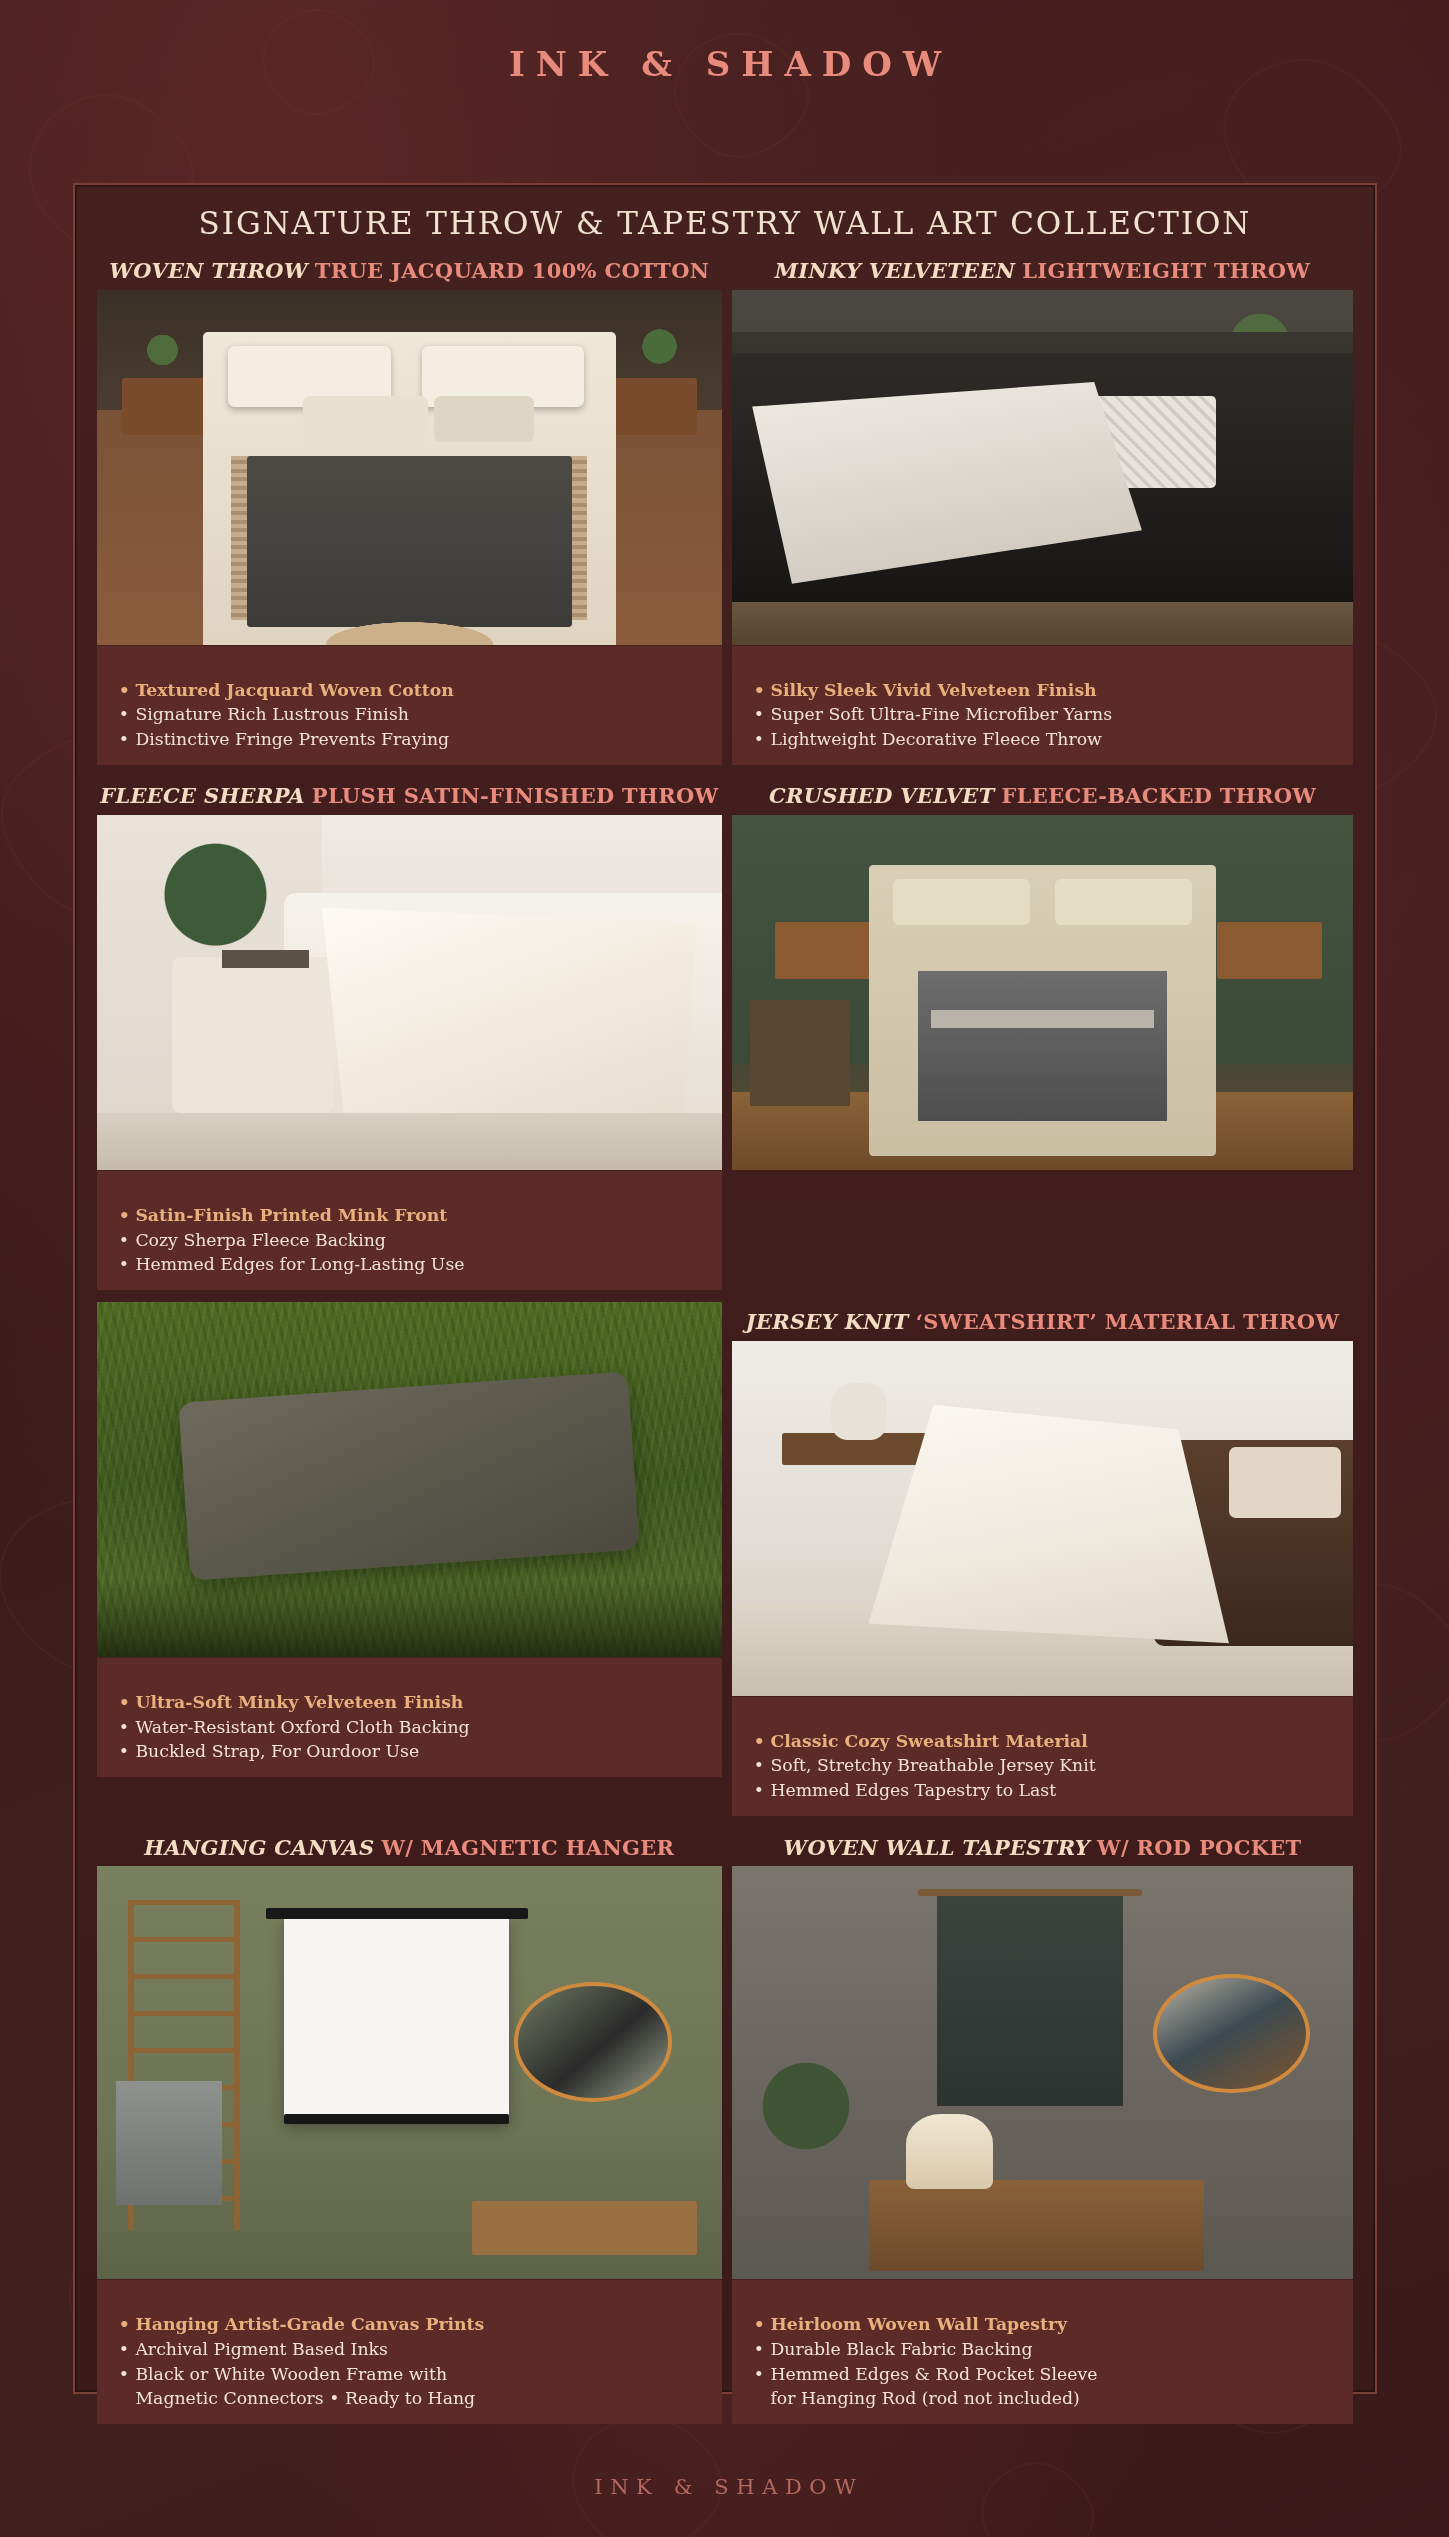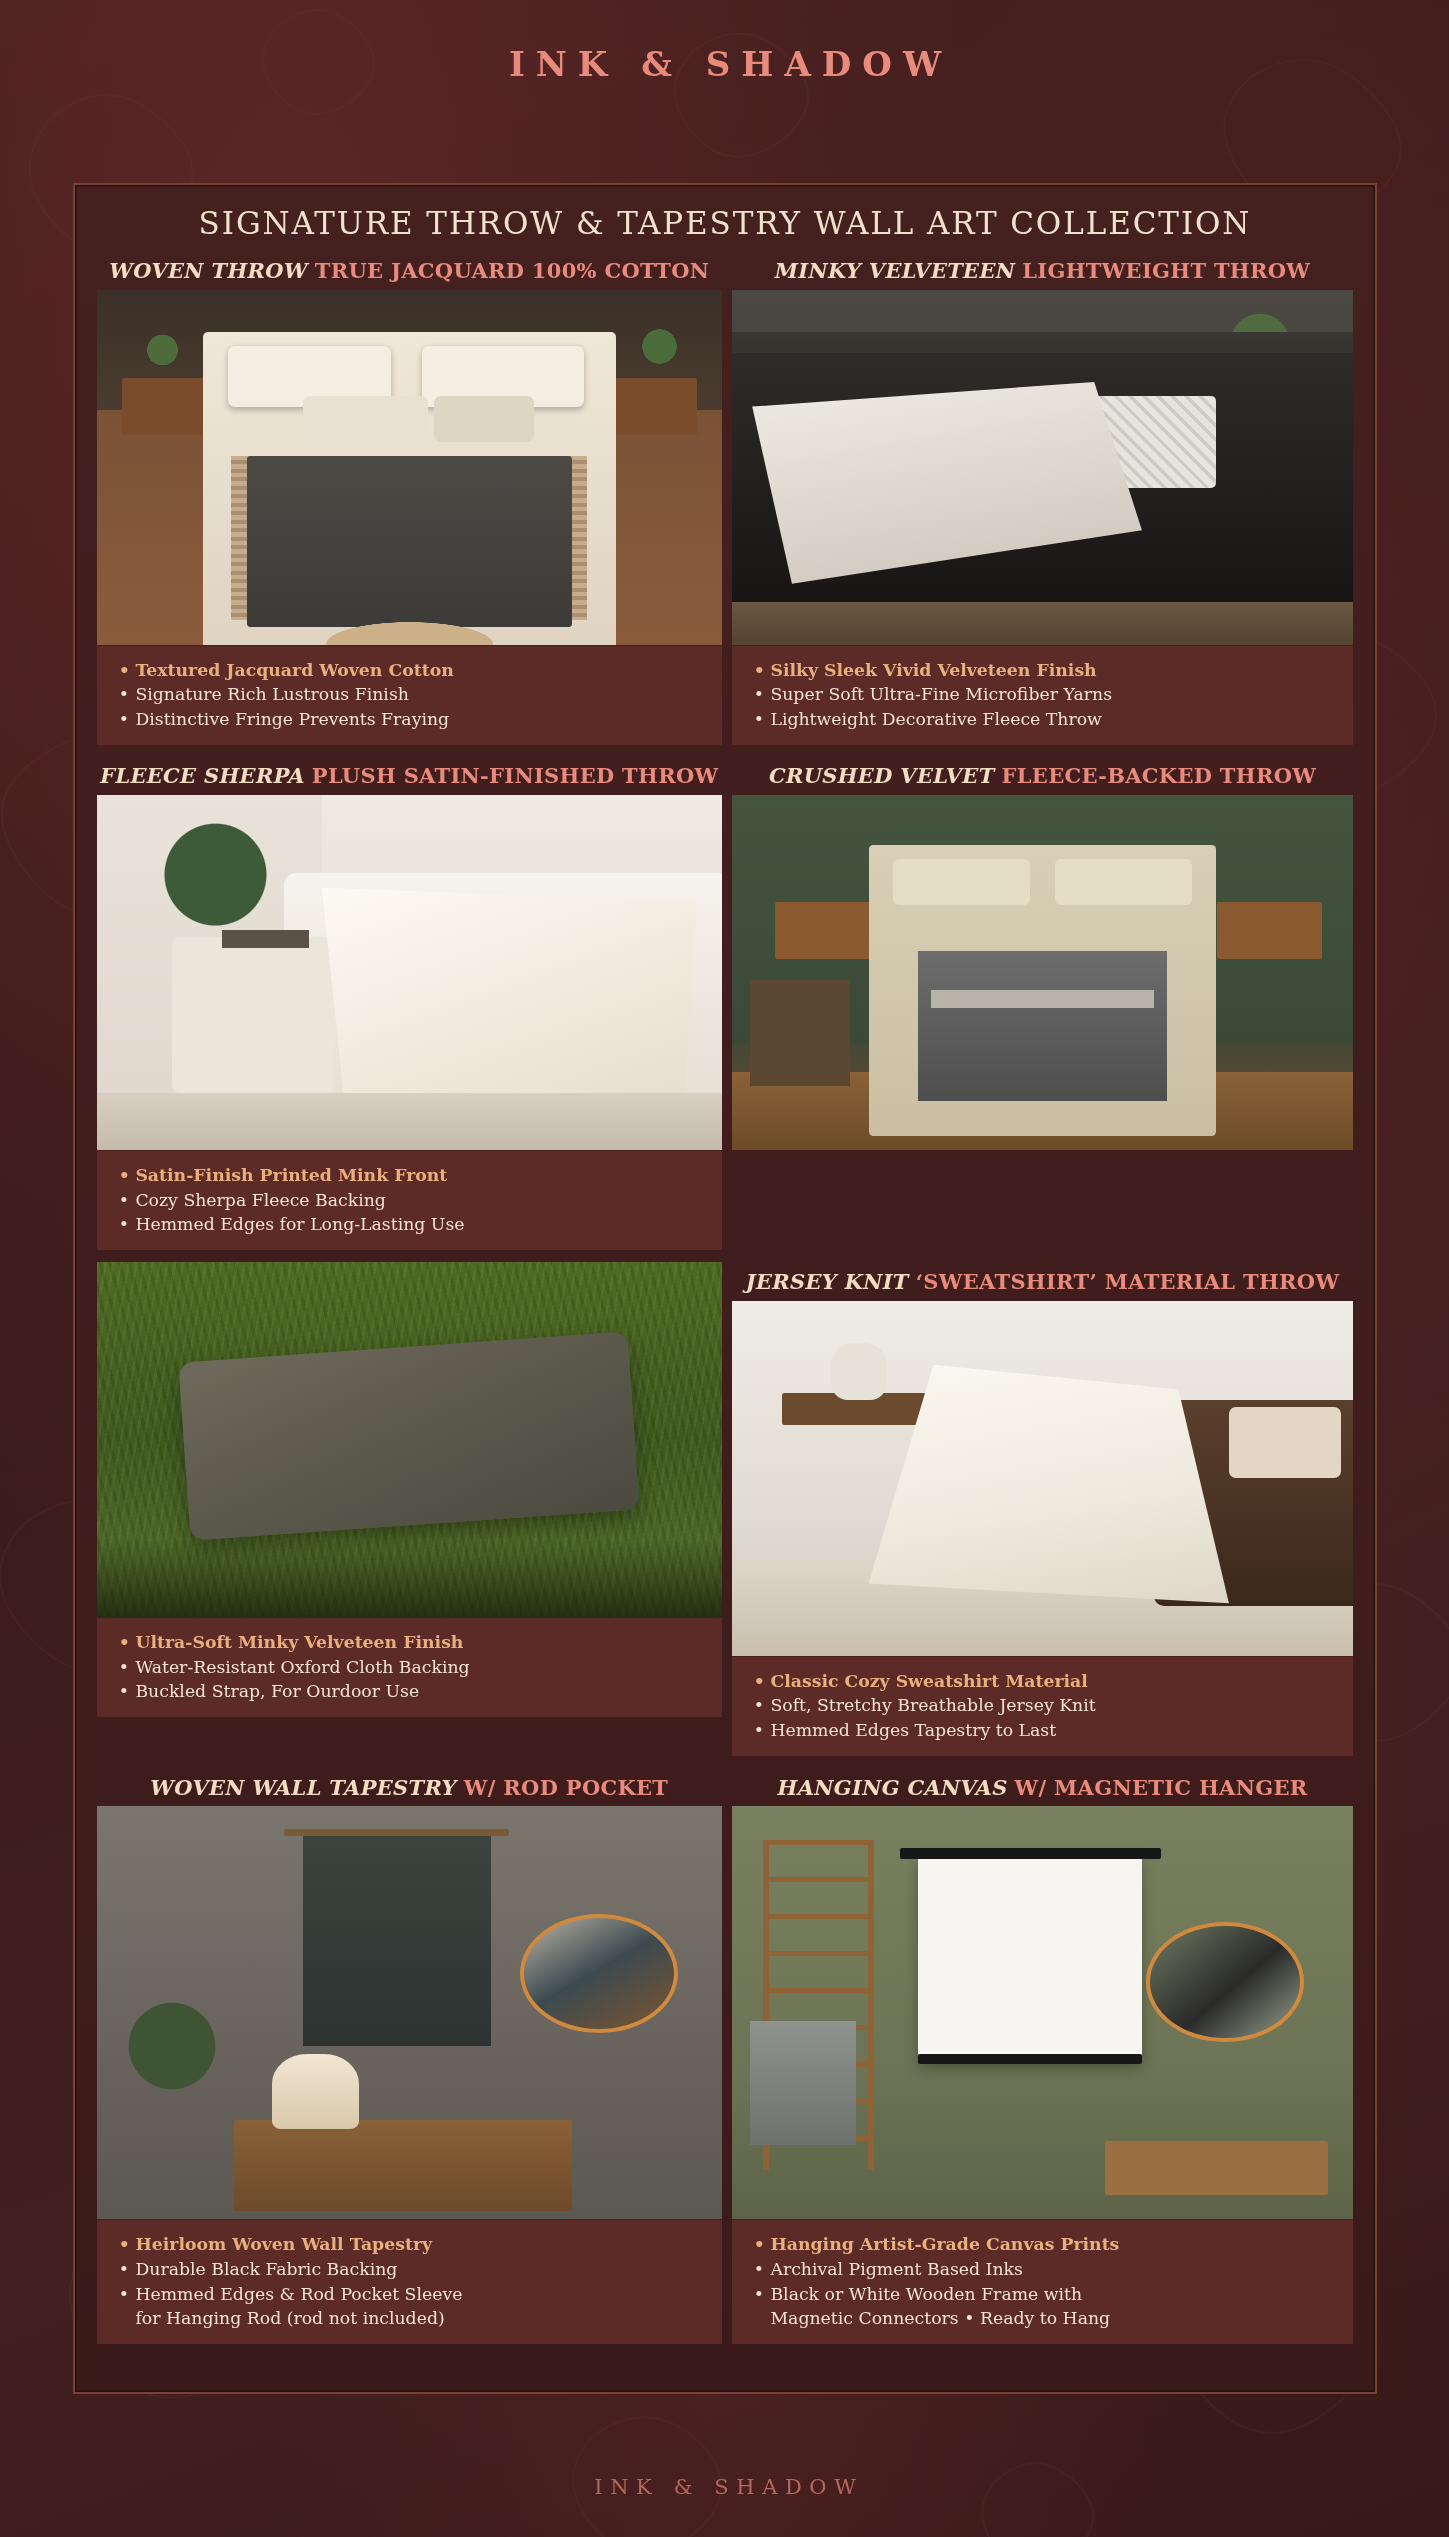--- a/index.html
+++ b/index.html
@@ -141,20 +141,21 @@
   }
   .feat li::before {
     content: "•";
     position: absolute;
     left: 3.4px;
     color: #f2e3d2;
   }
   .feat li.first {
     color: #e9b07e;
     font-weight: 700;
+    margin-top: 20px;
   }
   .feat li.first::before { color: #e9b07e; }
   .feat li.cont::before { content: ""; }
   .feat.center li { text-align: left; }
 
   
   .footer {
     position: absolute;
     left: 0; right: 0;
     bottom: 39px;
@@ -413,20 +414,44 @@
           <ul>
             <li class="first">Classic Cozy Sweatshirt Material</li>
             <li>Soft, Stretchy Breathable Jersey Knit</li>
             <li>Hemmed Edges Tapestry to Last</li>
           </ul>
         </div>
       </div>
 
       <div class="card">
         <div class="card-head">
+          <span class="em">HANGING CANVAS</span>
+          <span class="hi">W/ MAGNETIC HANGER</span>
+        </div>
+        <div class="photo tall sc7">
+          <div class="ladder"></div>
+            <div class="blanket"></div>
+          <div class="canvas"></div>
+            <div class="bar"></div>
+            <div class="bar2"></div>
+          <div class="table"></div>
+          <div class="circle"></div>
+        </div>
+        <div class="feat center">
+          <ul>
+            <li class="first">Hanging Artist-Grade Canvas Prints</li>
+            <li>Archival Pigment Based Inks</li>
+            <li>Black or White Wooden Frame with</li>
+            <li class="cont">Magnetic Connectors • Ready to Hang</li>
+          </ul>
+        </div>
+      </div>
+
+      <div class="card">
+        <div class="card-head">
           <span class="em">WOVEN WALL TAPESTRY</span>
           <span class="hi">W/ ROD POCKET</span>
         </div>
         <div class="photo tall sc8">
           <div class="wall"></div>
             <div class="plant"></div>
           <div class="tap"></div>
             <div class="rod"></div>
           <div class="cab"></div>
             <div class="lamp"></div>
@@ -435,43 +460,19 @@
         <div class="feat center">
           <ul>
             <li class="first">Heirloom Woven Wall Tapestry</li>
             <li>Durable Black Fabric Backing</li>
             <li>Hemmed Edges &amp; Rod Pocket Sleeve</li>
             <li class="cont">for Hanging Rod (rod not included)</li>
           </ul>
         </div>
       </div>
 
-      <div class="card">
-        <div class="card-head">
-          <span class="em">HANGING CANVAS</span>
-          <span class="hi">W/ MAGNETIC HANGER</span>
-        </div>
-        <div class="photo tall sc7">
-          <div class="ladder"></div>
-            <div class="blanket"></div>
-          <div class="canvas"></div>
-            <div class="bar"></div>
-            <div class="bar2"></div>
-          <div class="table"></div>
-          <div class="circle"></div>
-        </div>
-        <div class="feat center">
-          <ul>
-            <li class="first">Hanging Artist-Grade Canvas Prints</li>
-            <li>Archival Pigment Based Inks</li>
-            <li>Black or White Wooden Frame with</li>
-            <li class="cont">Magnetic Connectors • Ready to Hang</li>
-          </ul>
-        </div>
-      </div>
-
     </div>
   </div>
 
   <div class="footer">INK &amp; SHADOW</div>
 
 </div>
 
 
 </body></html>

